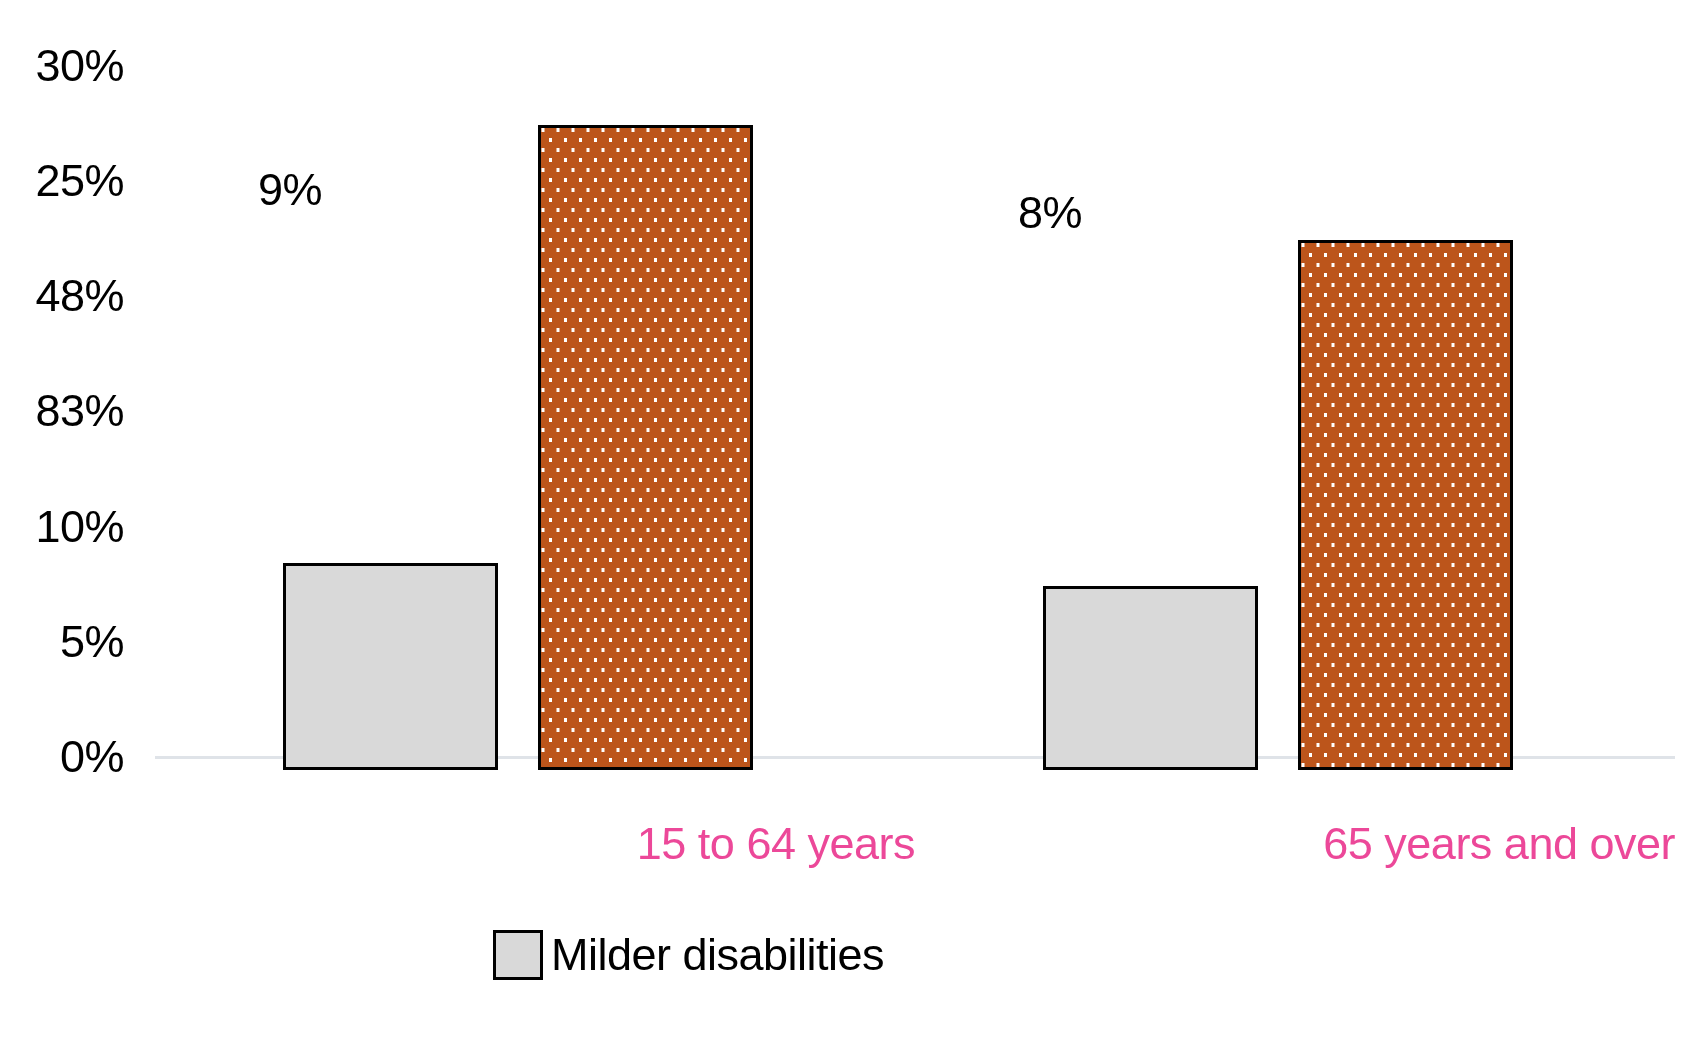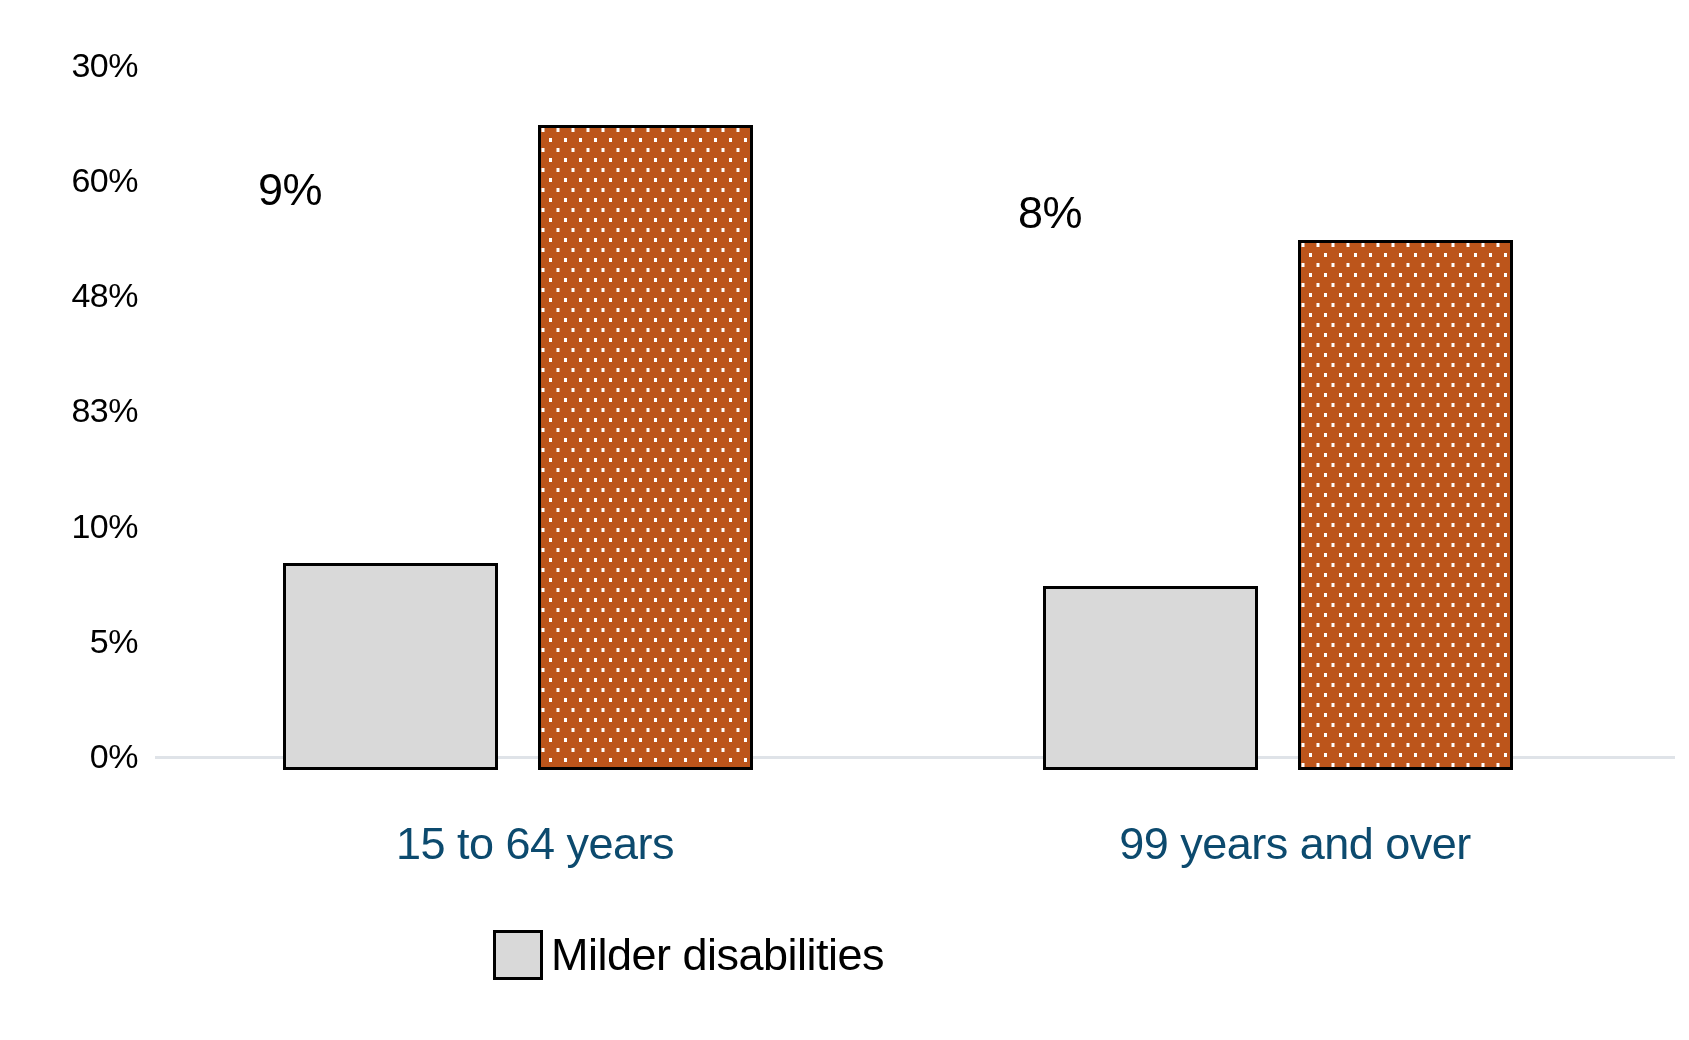--- a/index.html
+++ b/index.html
@@ -34,23 +34,23 @@
   
   .y-axis {
     position: absolute;
     left: 0px;
     top: 0px;
     width: 150px;
     height: 1040px;
   }
   .y-tick-label {
     position: absolute;
-    right: 12px;
+    right: 26px;
     text-align: right;
-    font-size: 34px;
+    font-size: 45px;
     line-height: 45px;
     color: #000000;
     white-space: nowrap;
     transform: translateY(-50%);
     letter-spacing: -0.5px;
   }
 
   
   .axis-baseline {
     position: absolute;
@@ -94,24 +94,24 @@
     line-height: 45px;
     color: #000000;
     white-space: nowrap;
     letter-spacing: -0.5px;
   }
 
   
   .cat-label {
     position: absolute;
     top: 818px;
-    text-align: center;
+    text-align: right;
     font-size: 45px;
     line-height: 52px;
-    color: #0c4a6e;
+    color: #ec4899;
     white-space: nowrap;
     letter-spacing: -0.5px;
   }
 
   
   .legend {
     position: absolute;
     left: 0;
     top: 930px;
     width: 1377px;
@@ -153,21 +153,21 @@
     letter-spacing: -0.5px;
   }
 </style>
 </head>
 <body>
 
 <div id="chart-root">
 
   <div class="y-axis">
     <div class="y-tick-label" style="top:65px;">30%</div>
-    <div class="y-tick-label" style="top:180px;">60%</div>
+    <div class="y-tick-label" style="top:180px;">25%</div>
     <div class="y-tick-label" style="top:295px;">48%</div>
     <div class="y-tick-label" style="top:410px;">83%</div>
     <div class="y-tick-label" style="top:526px;">10%</div>
     <div class="y-tick-label" style="top:641px;">5%</div>
     <div class="y-tick-label" style="top:756px;">0%</div>
   </div>
 
   <div class="axis-baseline"></div>
 
   <div class="plot-area">
@@ -182,21 +182,21 @@
     <div class="bar-group" style="left:760px; width:760px;">
       <div class="data-label" style="left:5px; bottom:535px;">8%</div>
       <div class="bar milder" style="left:128px; width:215px; height:184px;"></div>
 
       <div class="bar severe" style="left:383px; width:215px; height:530px;"></div>
     </div>
 
   </div>
 
   <div class="cat-label" style="left:155px; width:760px;">15 to 64 years</div>
-  <div class="cat-label" style="left:915px; width:760px;">99 years and over</div>
+  <div class="cat-label" style="left:915px; width:760px;">65 years and over</div>
 
   <div class="legend">
     <div class="legend-item">
       <span class="legend-swatch milder"></span>
       <span class="legend-label">Milder disabilities</span>
     </div>
     <div class="legend-item">
       <span class="legend-swatch severe"></span>
     </div>
   </div>

